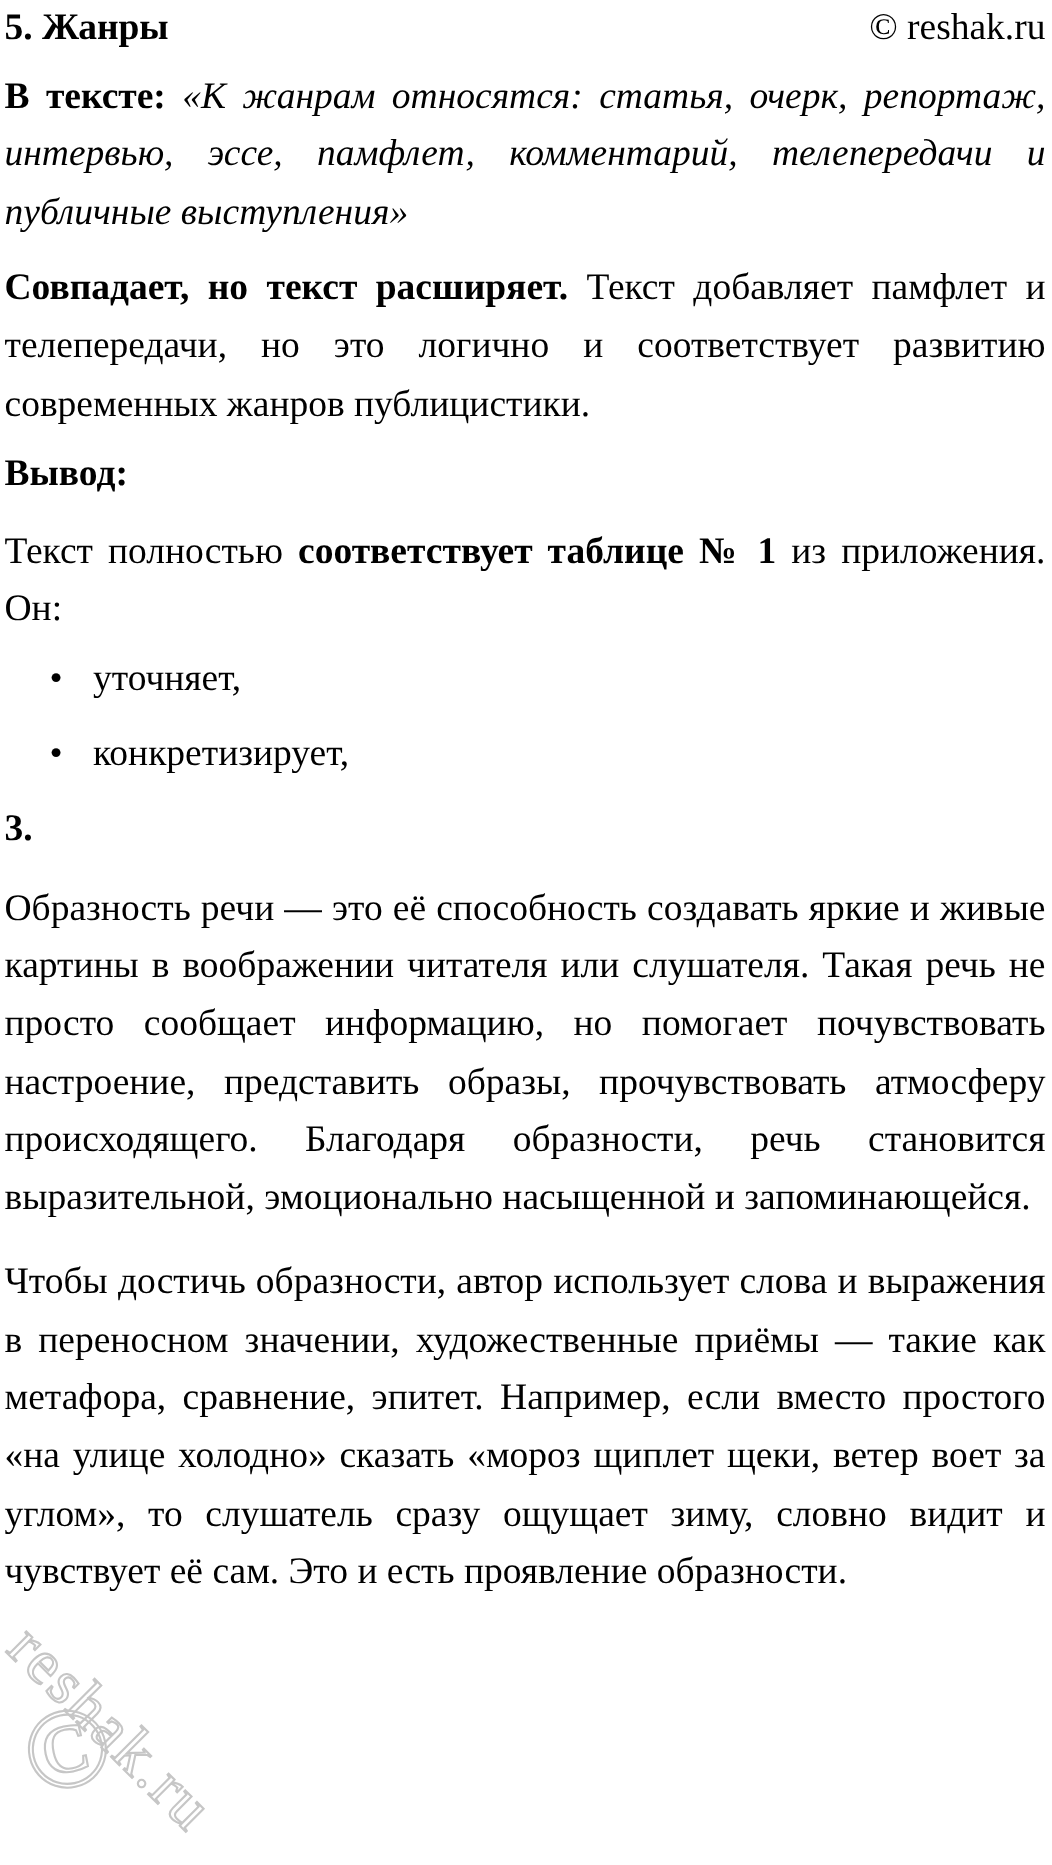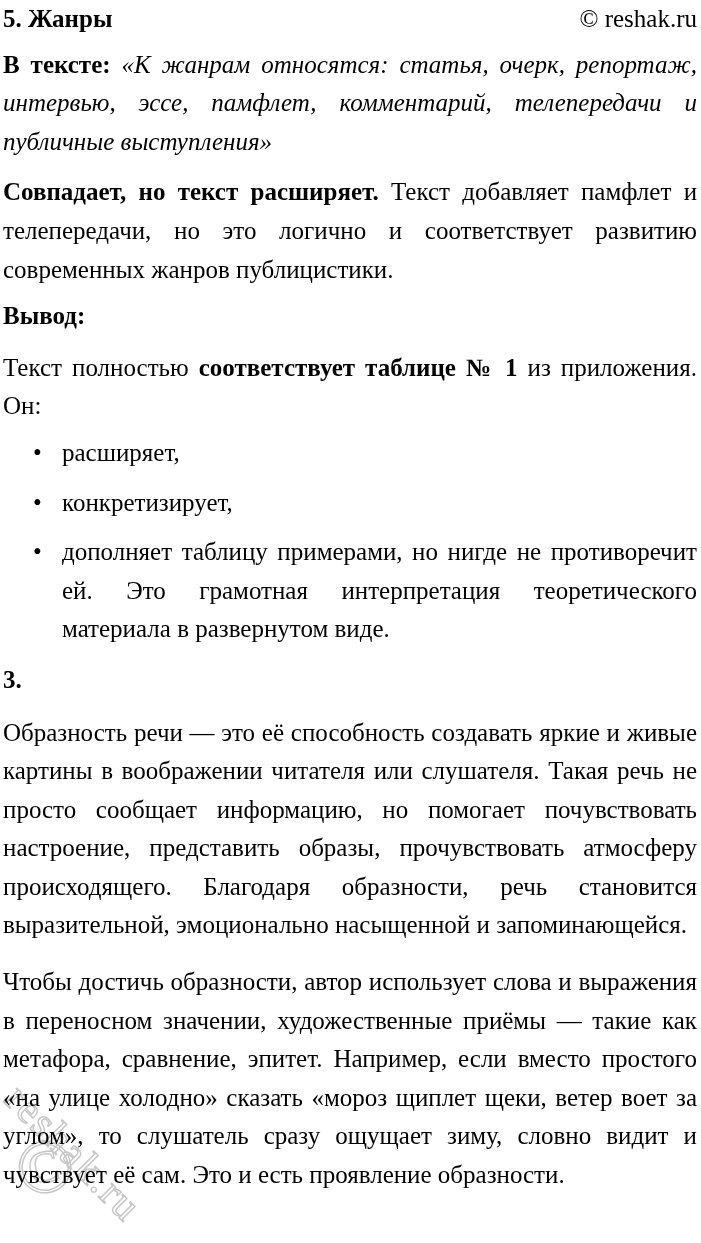--- a/index.html
+++ b/index.html
@@ -132,23 +132,22 @@
 
     <p class="para"><span class="lead-bold">В тексте: </span><span class="quote-italic">«К жанрам относятся: статья, очерк, репортаж, интервью, эссе, памфлет, комментарий, телепередачи и публичные выступления»</span></p>
 
     <p class="para mb9"><span class="lead-bold">Совпадает, но текст расширяет. </span><span>Текст добавляет памфлет и телепередачи, но это логично и соответствует развитию современных жанров публицистики.</span></p>
 
     <p class="sub-heading">Вывод:</p>
 
     <p class="para mb8"><span>Текст полностью </span><span class="inline-bold">соответствует таблице № 1 </span><span>из приложения. Он:</span></p>
 
     <ul class="bullet-list">
-      <li>расширяет,</li>
+      <li>уточняет,</li>
       <li>конкретизирует,</li>
-      <li>дополняет таблицу примерами, но нигде не противоречит ей. Это грамотная интерпретация теоретического материала в развернутом виде.</li>
     </ul>
 
     <p class="sub-heading mb14">3.</p>
 
     <p class="para mb13">Образность речи — это её способность создавать яркие и живые картины в воображении читателя или слушателя. Такая речь не просто сообщает информацию, но помогает почувствовать настроение, представить образы, прочувствовать атмосферу происходящего. Благодаря образности, речь становится выразительной, эмоционально насыщенной и запоминающейся.</p>
 
     <p class="para mb0">Чтобы достичь образности, автор использует слова и выражения в переносном значении, художественные приёмы — такие как метафора, сравнение, эпитет. Например, если вместо простого «на улице холодно» сказать «мороз щиплет щеки, ветер воет за углом», то слушатель сразу ощущает зиму, словно видит и чувствует её сам. Это и есть проявление образности.</p>
 
   </div>
 </div>

